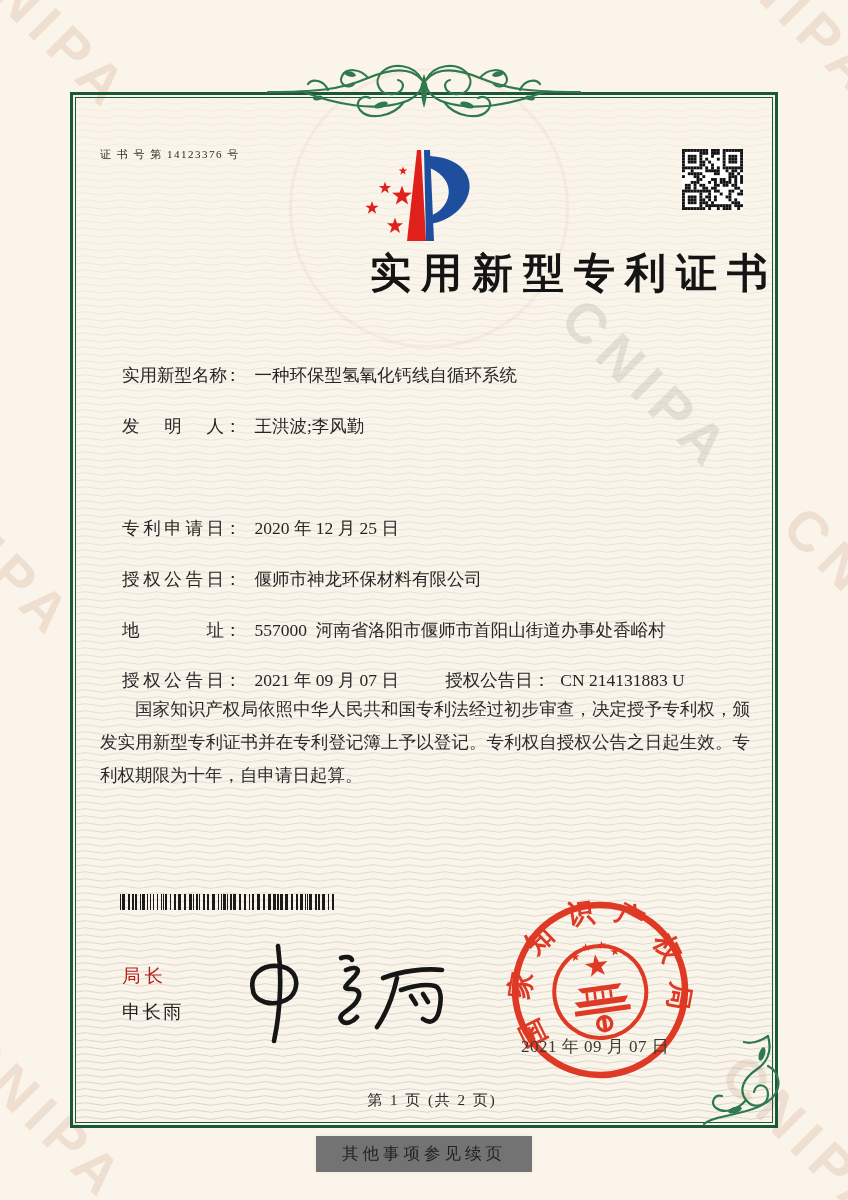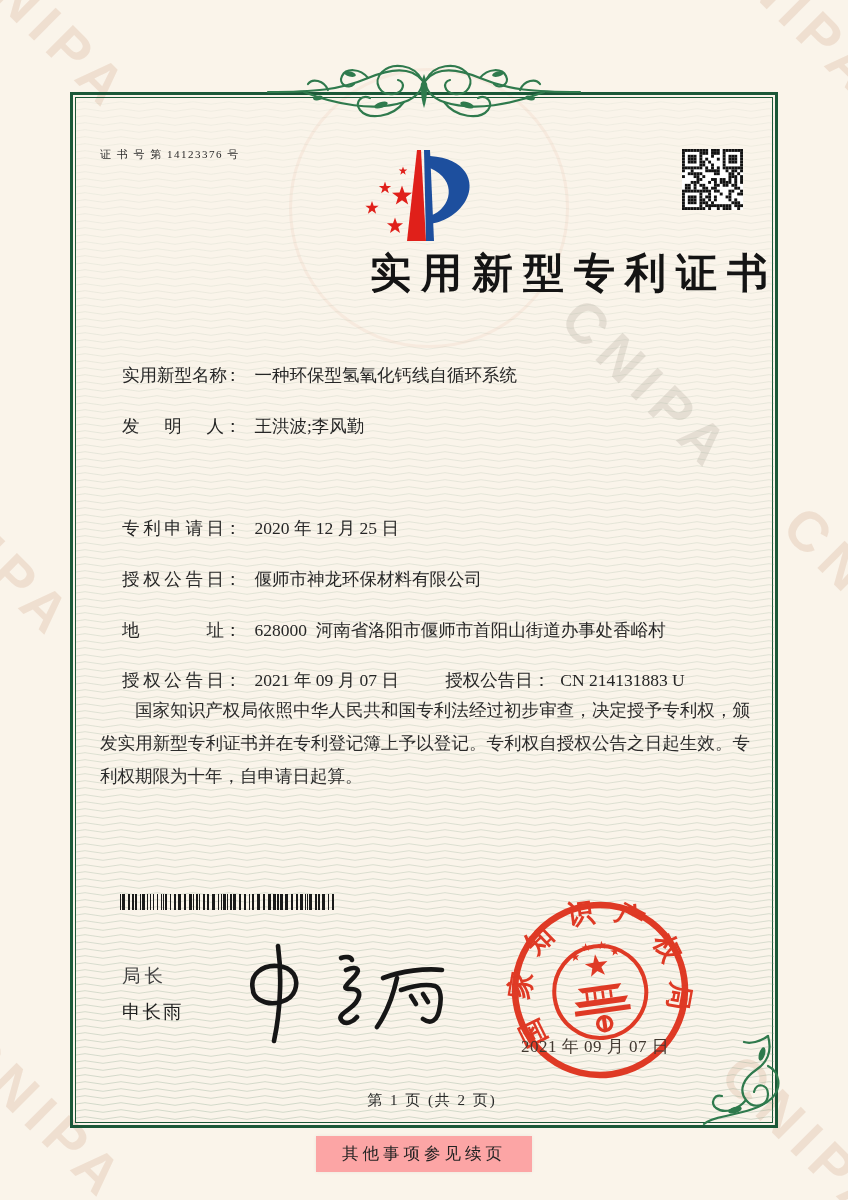--- a/index.html
+++ b/index.html
@@ -37,32 +37,32 @@
   }
   .field-row{left:122px;font-size:17.5px;color:#262626;white-space:nowrap;margin-top:8px;}
   .flabel{
     display:inline-block;width:102px;text-align:justify;text-align-last:justify;
     vertical-align:bottom;
   }
   .fcolon{display:inline-block;}
   .fvalue{margin-left:13px;white-space:pre;}
   .grant2{margin-left:42px;}
   .grant2 .fvalue{margin-left:10px;}
-  #paragraphs{left:100px;top:694px;width:650px;}
+  #paragraphs{left:100px;top:694px;width:650px;font-family:Liberation Mono, monospace;}
   #paragraphs p{
     margin:0;font-size:17.5px;line-height:33px;color:#2b2b2b;
     text-indent:2em;text-align:justify;
   }
-  #sig-title{left:122px;top:963px;font-size:18.5px;letter-spacing:4px;color:#404040;}
+  #sig-title{left:122px;top:963px;font-size:18.5px;letter-spacing:4px;color:#b91c1c;}
   #sig-name{left:122px;top:999px;font-size:18.5px;letter-spacing:2px;color:#1e1e1e;}
   #seal-date{left:521px;top:1035px;font-size:17px;letter-spacing:0.5px;color:#403830;z-index:5;}
   #page-info{left:70px;top:1091px;width:708px;text-align:center;font-size:15px;color:#2a2a2a;letter-spacing:2px;margin-left:8px;}
   #continuation{
     left:0;right:0;top:1136px;margin:0 auto;width:max-content;
-    background:#fca5a5;padding:7px 26px;font-size:16.5px;letter-spacing:4px;color:#222;
+    background:#737373;padding:7px 26px;font-size:16.5px;letter-spacing:4px;color:#222;
     box-shadow:0 0 4px rgba(0,0,0,0.06);
   }
 </style>
 </head>
 <body>
 
 <div id="page">
 
   <div class="wm" style="left:-62px;top:-8px">CNIPA</div>
   <div class="wm" style="left:688px;top:-22px">CNIPA</div>
@@ -514,21 +514,21 @@
   <div class="abs field-row" style="top:406px">
     <span class="flabel">发明人</span><span class="fcolon">：</span><span class="fvalue">王洪波;李风勤</span>
   </div>
   <div class="abs field-row" style="top:508px">
     <span class="flabel">专利申请日</span><span class="fcolon">：</span><span class="fvalue">2020 年 12 月 25 日</span>
   </div>
   <div class="abs field-row" style="top:559px">
     <span class="flabel">授权公告日</span><span class="fcolon">：</span><span class="fvalue">偃师市神龙环保材料有限公司</span>
   </div>
   <div class="abs field-row" style="top:610px">
-    <span class="flabel">地址</span><span class="fcolon">：</span><span class="fvalue">628000  河南省洛阳市偃师市首阳山街道办事处香峪村</span>
+    <span class="flabel">地址</span><span class="fcolon">：</span><span class="fvalue">557000  河南省洛阳市偃师市首阳山街道办事处香峪村</span>
   </div>
   <div class="abs field-row" style="top:660px">
     <span>
       <span class="flabel">授权公告日</span><span class="fcolon">：</span><span class="fvalue">2021 年 09 月 07 日</span>
     </span>
     <span class="grant2">
       <span>授权公告日</span><span class="fcolon">：</span><span class="fvalue">CN 214131883 U</span>
     </span>
   </div>
 

